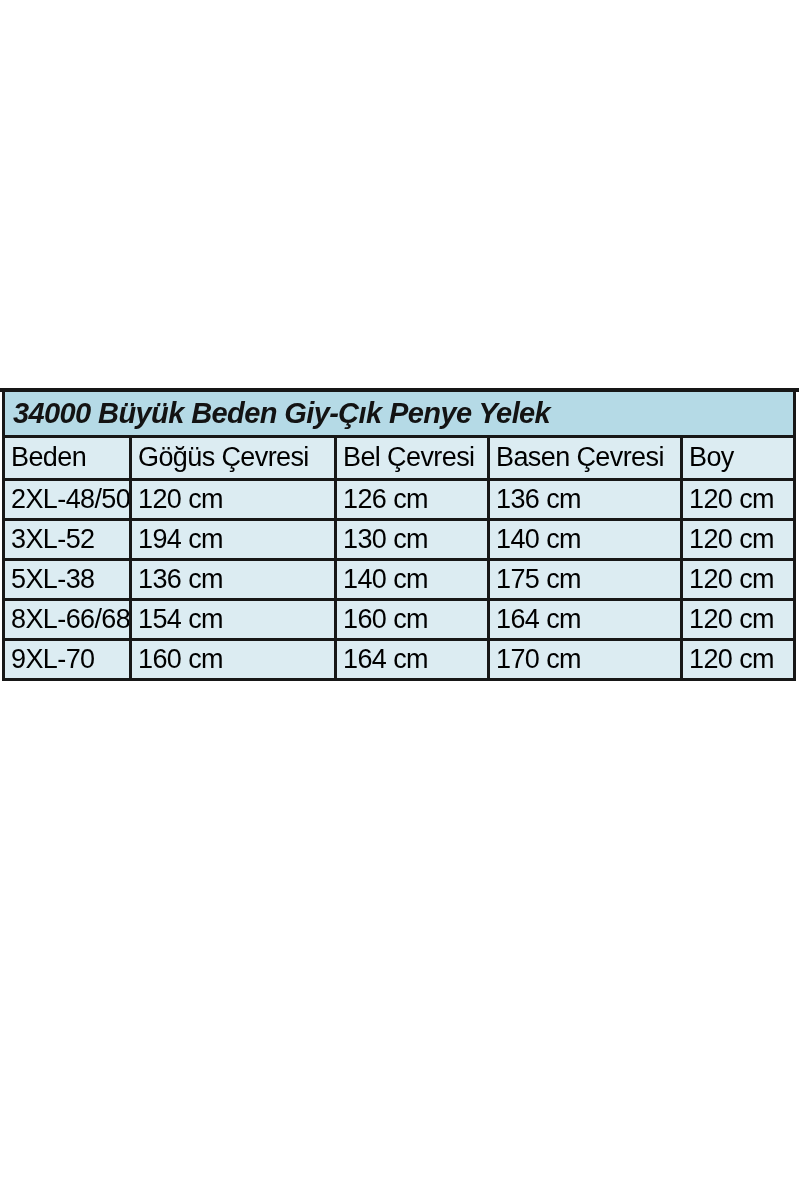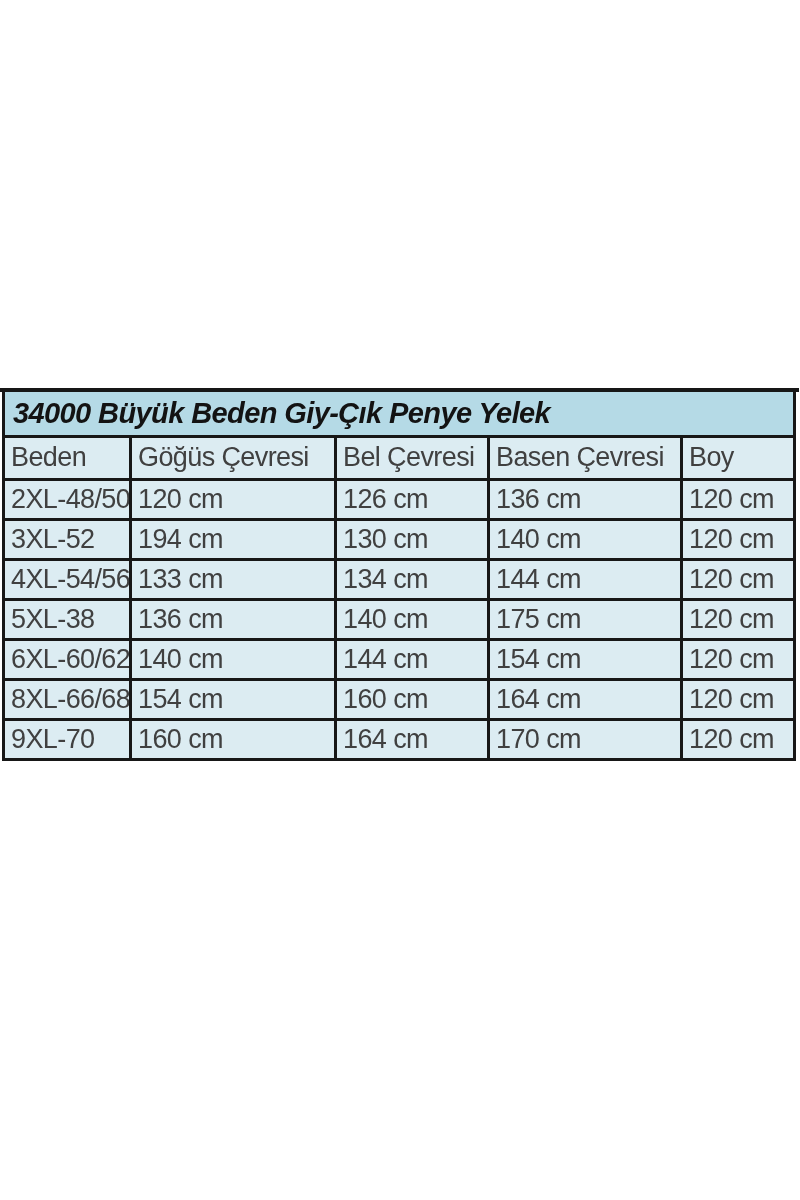--- a/index.html
+++ b/index.html
@@ -33,21 +33,21 @@
   }
   table.size-table {
     border-collapse: collapse;
     table-layout: fixed;
     width: 791px;
   }
   table.size-table td,
   table.size-table th {
     border: 3px solid #171717;
     background: #dcecf2;
-    color: #404040;
+    color: #000000;
     font-size: 27px;
     font-weight: normal;
     letter-spacing: -0.6px;
     text-align: left;
     vertical-align: middle;
     padding: 0 0 0 6px;
     overflow: hidden;
     white-space: nowrap;
   }
   tr.title-row td {
@@ -102,38 +102,24 @@
           <td>120 cm</td>
         </tr>
         <tr class="data-row">
           <td>3XL-52</td>
           <td>194 cm</td>
           <td>130 cm</td>
           <td>140 cm</td>
           <td>120 cm</td>
         </tr>
         <tr class="data-row">
-          <td>4XL-54/56</td>
-          <td>133 cm</td>
-          <td>134 cm</td>
-          <td>144 cm</td>
-          <td>120 cm</td>
-        </tr>
-        <tr class="data-row">
           <td>5XL-38</td>
           <td>136 cm</td>
           <td>140 cm</td>
           <td>175 cm</td>
-          <td>120 cm</td>
-        </tr>
-        <tr class="data-row">
-          <td>6XL-60/62</td>
-          <td>140 cm</td>
-          <td>144 cm</td>
-          <td>154 cm</td>
           <td>120 cm</td>
         </tr>
         <tr class="data-row">
           <td>8XL-66/68</td>
           <td>154 cm</td>
           <td>160 cm</td>
           <td>164 cm</td>
           <td>120 cm</td>
         </tr>
         <tr class="data-row">

